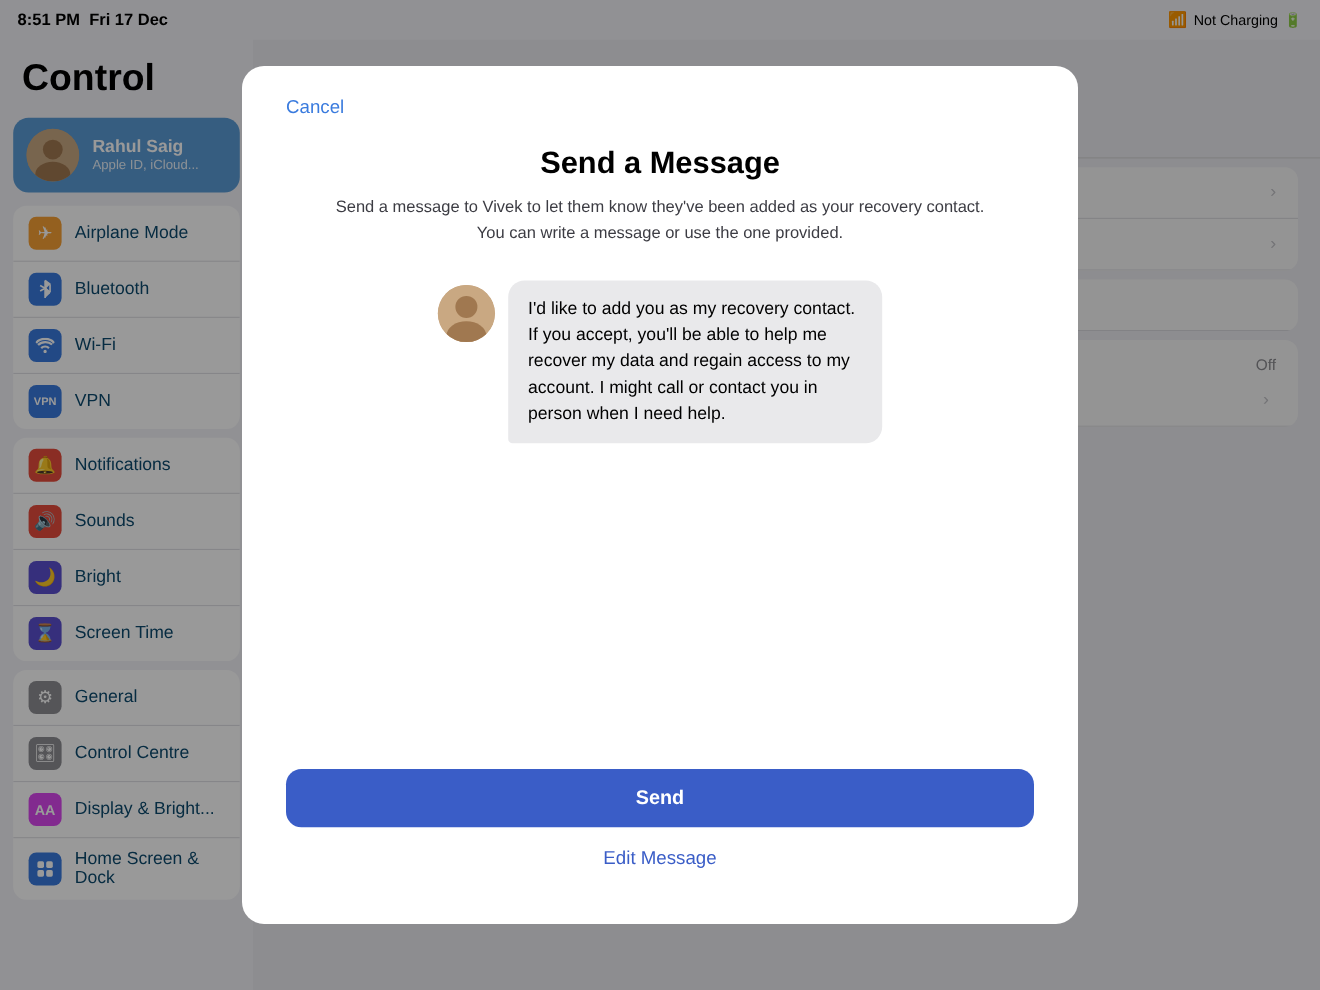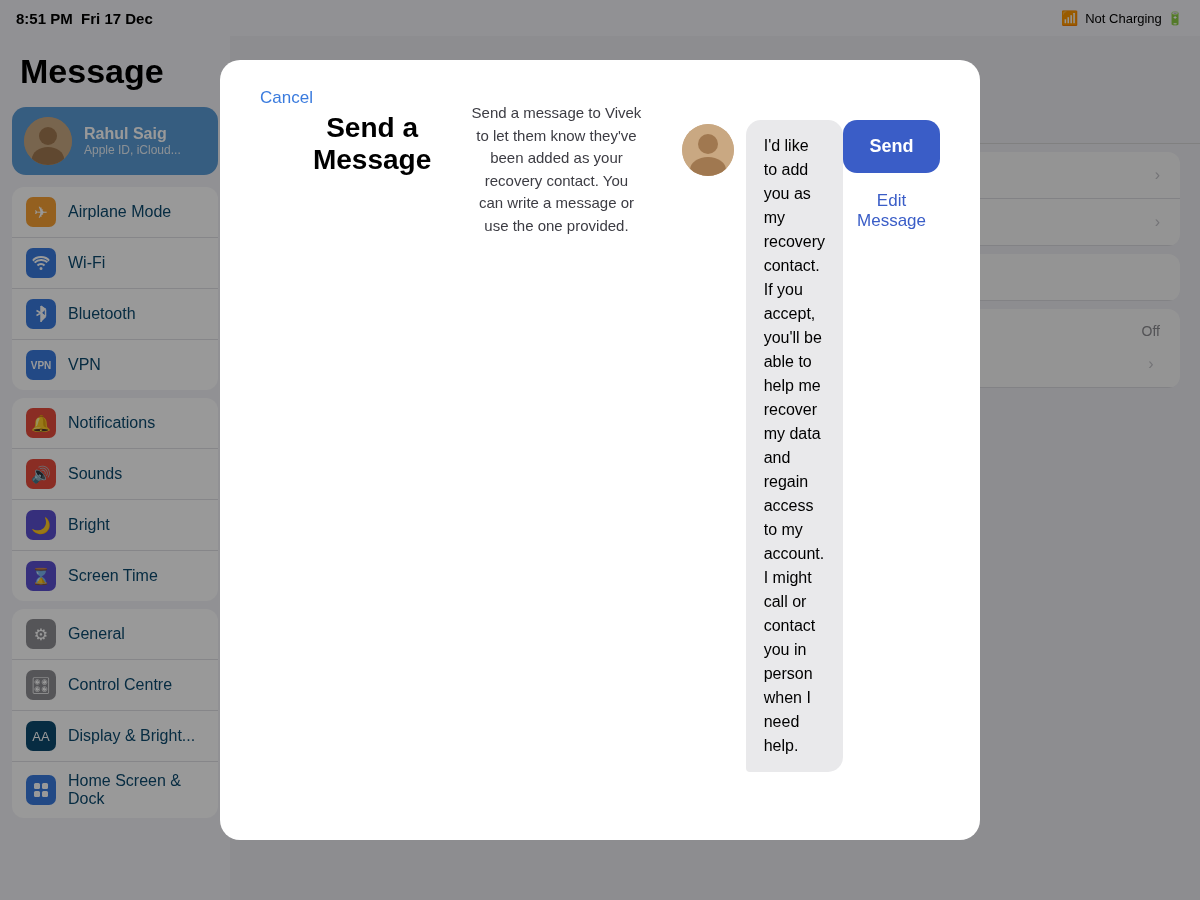--- a/index.html
+++ b/index.html
@@ -160,21 +160,21 @@
     }
 
     
     .modal {
       background: #fff;
       border-radius: 20px;
       width: 760px;
       min-height: 780px;
       position: relative;
       display: flex;
-      flex-direction: row;
+      flex-direction: column;
       padding: 28px 40px 36px;
     }
     .modal-cancel {
       color: #3a7bde;
       font-size: 17px;
       cursor: pointer;
       align-self: flex-start;
       background: none;
       border: none;
       padding: 0;
@@ -261,64 +261,64 @@
   <div class="status-right">
     <span class="wifi-icon">📶</span>
     <span class="battery-text">Not Charging</span>
     <span>🔋</span>
   </div>
 </div>
 
 <div class="app-container">
 
   <div class="sidebar">
-    <div class="sidebar-title">Message</div>
+    <div class="sidebar-title">Control</div>
 
     <div class="user-profile">
       <div class="user-avatar">
         <svg viewBox="0 0 48 48" xmlns="http://www.w3.org/2000/svg">
           <circle cx="24" cy="24" r="24" fill="#c9a882"></circle>
           <circle cx="24" cy="19" r="9" fill="#a07850"></circle>
           <ellipse cx="24" cy="42" rx="16" ry="12" fill="#a07850"></ellipse>
         </svg>
       </div>
       <div class="user-info">
         <div class="user-name">Rahul Saig</div>
         <div class="user-sub">Apple ID, iCloud...</div>
       </div>
     </div>
 
     <div class="settings-group">
       <div class="settings-item">
         <div class="settings-icon" style="background:#f7a034;">✈</div>
         <span class="settings-label">Airplane Mode</span>
-      </div>
-      <div class="settings-item">
-        <div class="settings-icon" style="background:#3a7bde;">
-          <svg width="18" height="14" viewBox="0 0 18 14" fill="none">
-              <path d="M9 11a1.5 1.5 0 1 1 0 3 1.5 1.5 0 0 1 0-3zm0-4a6 6 0 0 1 4.24 1.76l-1.42 1.42A4 4 0 0 0 9 9a4 4 0 0 0-2.83 1.17L4.76 8.76A6 6 0 0 1 9 7zm0-4A10 10 0 0 1 16.07 5.5l-1.42 1.42A8 8 0 0 0 9 5a8 8 0 0 0-5.66 2.34L1.93 5.93A10 10 0 0 1 9 3zm0-3C5.13 0 1.64 1.56.22 4.07L1.64 5.5C2.78 3.36 5.73 2 9 2s6.22 1.36 7.36 3.5l1.42-1.43C16.36 1.56 12.87 0 9 0z" fill="white"></path>
-            </svg>
-        </div>
-        <span class="settings-label">Wi-Fi</span>
       </div>
       <div class="settings-item">
         <div class="settings-icon" style="background:#3a7bde;">
           <svg width="12" height="20" viewBox="0 0 12 20" fill="white">
               <path d="M10.5 4.5L6 9l4.5 4.5L6 18V2l4.5 2.5zm-9 3L6 9 1.5 7.5M1.5 13.5L6 12"></path>
               <polyline points="10.5,4.5 6,9 10.5,13.5" stroke="white" stroke-width="1.5" fill="none"></polyline>
               <polyline points="1.5,6.5 6,9 1.5,11.5" stroke="white" stroke-width="1.5" fill="none"></polyline>
               <line x1="6" y1="2" x2="6" y2="18" stroke="white" stroke-width="1.5"></line>
               <line x1="6" y1="2" x2="10.5" y2="5.5" stroke="white" stroke-width="1.5"></line>
               <line x1="6" y1="9" x2="10.5" y2="12.5" stroke="white" stroke-width="1.5"></line>
               <line x1="10.5" y1="5.5" x2="10.5" y2="12.5" stroke="white" stroke-width="1.5"></line>
             </svg>
         </div>
         <span class="settings-label">Bluetooth</span>
       </div>
       <div class="settings-item">
+        <div class="settings-icon" style="background:#3a7bde;">
+          <svg width="18" height="14" viewBox="0 0 18 14" fill="none">
+              <path d="M9 11a1.5 1.5 0 1 1 0 3 1.5 1.5 0 0 1 0-3zm0-4a6 6 0 0 1 4.24 1.76l-1.42 1.42A4 4 0 0 0 9 9a4 4 0 0 0-2.83 1.17L4.76 8.76A6 6 0 0 1 9 7zm0-4A10 10 0 0 1 16.07 5.5l-1.42 1.42A8 8 0 0 0 9 5a8 8 0 0 0-5.66 2.34L1.93 5.93A10 10 0 0 1 9 3zm0-3C5.13 0 1.64 1.56.22 4.07L1.64 5.5C2.78 3.36 5.73 2 9 2s6.22 1.36 7.36 3.5l1.42-1.43C16.36 1.56 12.87 0 9 0z" fill="white"></path>
+            </svg>
+        </div>
+        <span class="settings-label">Wi-Fi</span>
+      </div>
+      <div class="settings-item">
         <div class="settings-icon" style="background:#3a7bde; font-size:10px; font-weight:700;">VPN</div>
         <span class="settings-label">VPN</span>
       </div>
     </div>
 
     <div class="settings-group">
       <div class="settings-item">
         <div class="settings-icon" style="background:#e74c3c;">🔔</div>
         <span class="settings-label">Notifications</span>
       </div>
@@ -339,21 +339,21 @@
     <div class="settings-group">
       <div class="settings-item">
         <div class="settings-icon" style="background:#8e8e93;">⚙</div>
         <span class="settings-label">General</span>
       </div>
       <div class="settings-item">
         <div class="settings-icon" style="background:#8e8e93;">🎛</div>
         <span class="settings-label">Control Centre</span>
       </div>
       <div class="settings-item">
-        <div class="settings-icon" style="background:#0c4a6e; font-size:13px; font-weight:400;">AA</div>
+        <div class="settings-icon" style="background:#d946ef; font-size:13px; font-weight:700;">AA</div>
         <span class="settings-label">Display &amp; Bright...</span>
       </div>
       <div class="settings-item">
         <div class="settings-icon" style="background:#3a7bde;">
           <svg width="16" height="16" viewBox="0 0 16 16" fill="none">
             <rect x="1" y="1" width="6" height="6" rx="1.5" fill="white"></rect>
             <rect x="9" y="1" width="6" height="6" rx="1.5" fill="white"></rect>
             <rect x="1" y="9" width="6" height="6" rx="1.5" fill="white"></rect>
             <rect x="9" y="9" width="6" height="6" rx="1.5" fill="white"></rect>
           </svg>

